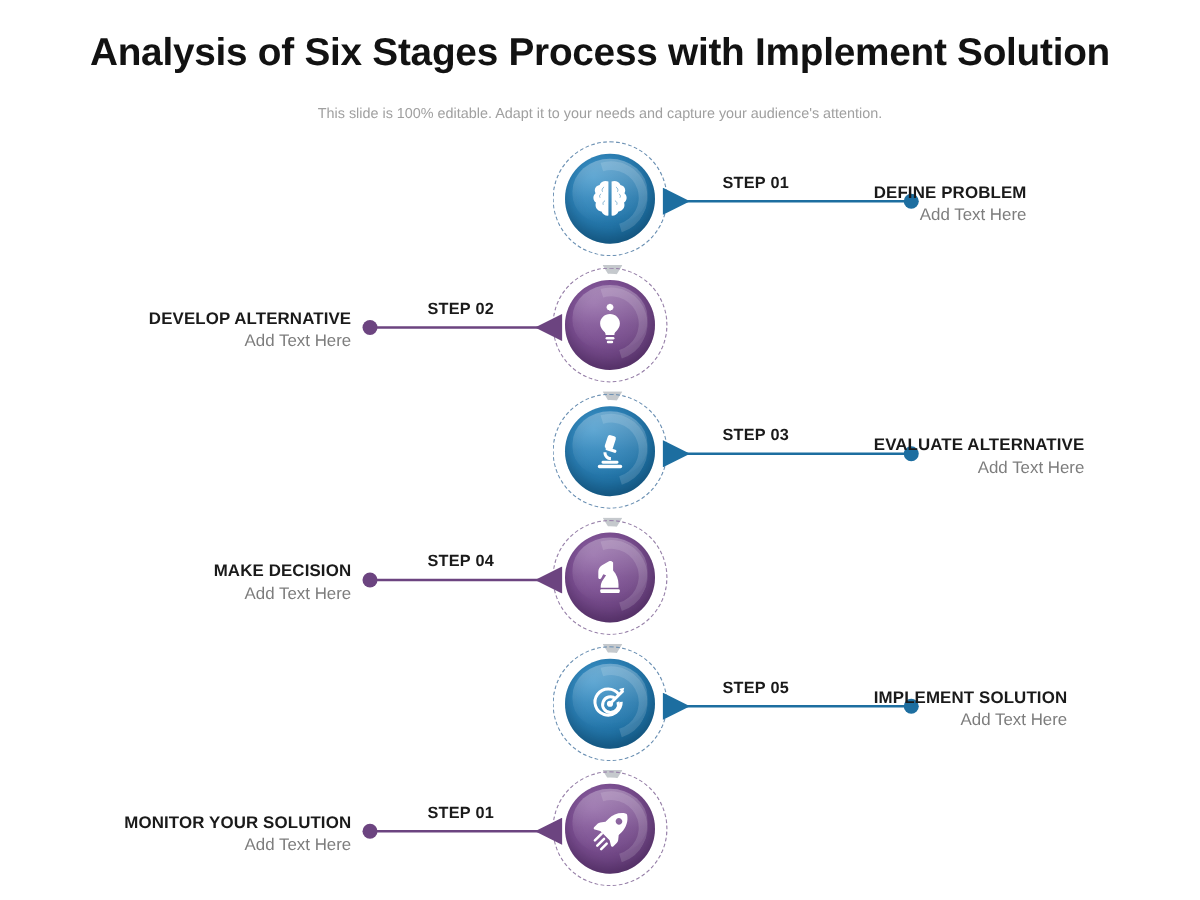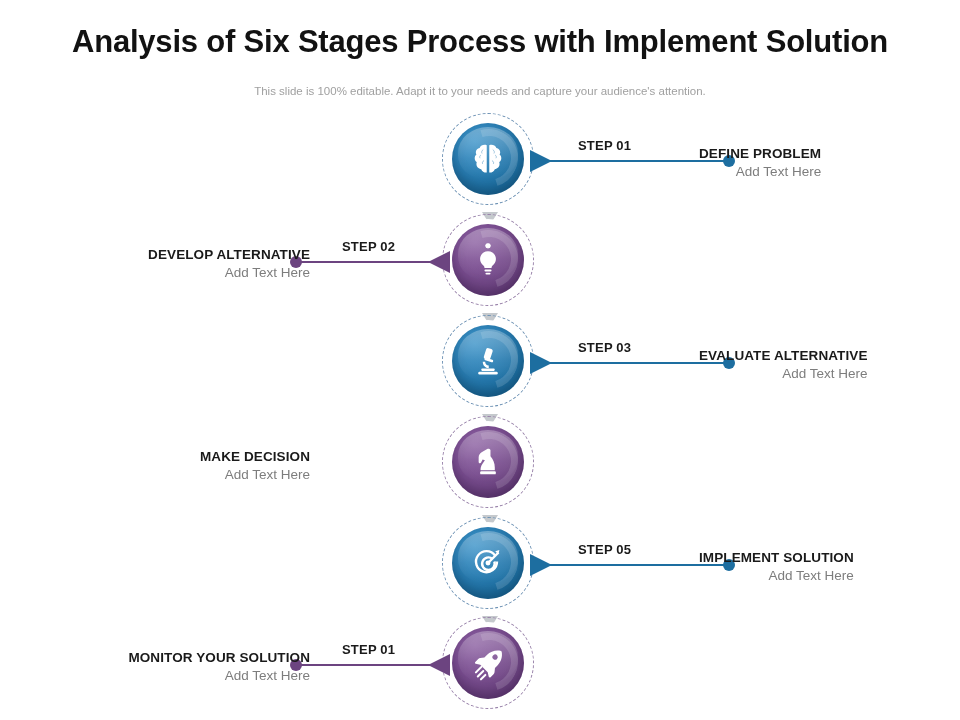--- a/index.html
+++ b/index.html
@@ -117,21 +117,21 @@
   .caption{position:absolute;white-space:nowrap;}
   .caption .head{
     font-size:13.5px;font-weight:700;color:#1a1a1a;letter-spacing:.1px;
     line-height:17px;
   }
   .caption .sub{
     font-size:13.5px;font-weight:400;color:#7d7d7d;
     line-height:19px;
   }
   .caption.right{text-align:right;}
-  .caption.left{text-align:right;padding-left:29px;}
+  .caption.left{text-align:right;}
 </style>
 </head>
 <body>
 
 <div class="slide">
 
   <div class="title">Analysis of Six Stages Process with Implement Solution</div>
   <div class="subtitle">This slide is 100% editable. Adapt it to your needs and capture your audience's attention.</div>
 
   <div class="diagram">
@@ -249,20 +249,26 @@
             <g fill="#ffffff">
               <path d="M27.5 7c-1 -1.6 -3 -2.2 -4.6 -1.3L15 10.2c-2.6 1.5 -4.2 4.3 -4.2 7.3v6.4c0 1 .8 1.8 1.8 1.8 .7 0 1.3-.4 1.6-1l2.2-4.3 3.2 1.1 -3.6 5.2c-1.6 2.3 -2.5 5 -2.5 7.8v1.1h20.1v-3.9c0-5.8 -2.2-11.4 -6.1-15.7z"></path>
               <rect x="13" y="37.2" width="22" height="4.2" rx="1.2"></rect>
             </g>
           </svg>
         </div>
       </div>
     </div>
     <div class="chev" style="top:515px"></div>
 
+    <div class="conn" style="left:290px;top:444px;width:160px">
+      <div class="dot" style="left:0;background:#6c4480"></div>
+      <div class="line" style="left:8px;width:136px;background:#6c4480"></div>
+      <div class="tri left" style="left:138px;background:#6c4480"></div>
+      <div class="steplabel" style="left:52px">STEP 04</div>
+    </div>
 
     <div class="caption left" style="left:0;top:448px;width:281px">
       <div class="head">MAKE DECISION</div>
       <div class="sub">Add Text Here</div>
     </div>
 
     <div class="node" style="top:565px">
       <div class="ring-dashed blue"></div>
       <div class="ring-white"></div>
       <div class="disc blue">

